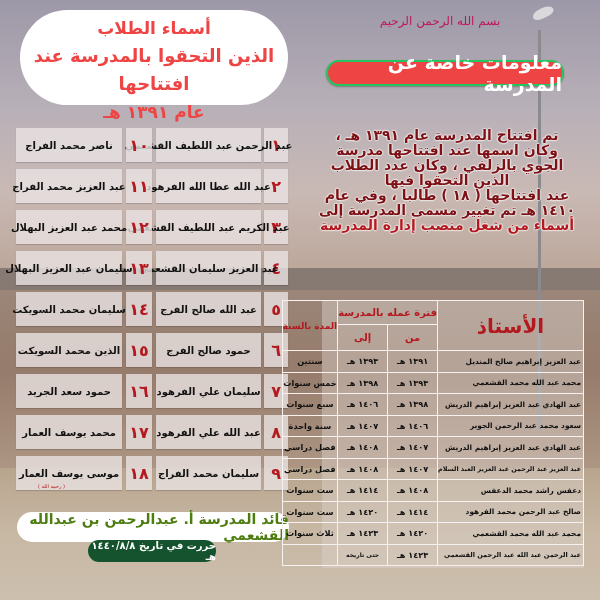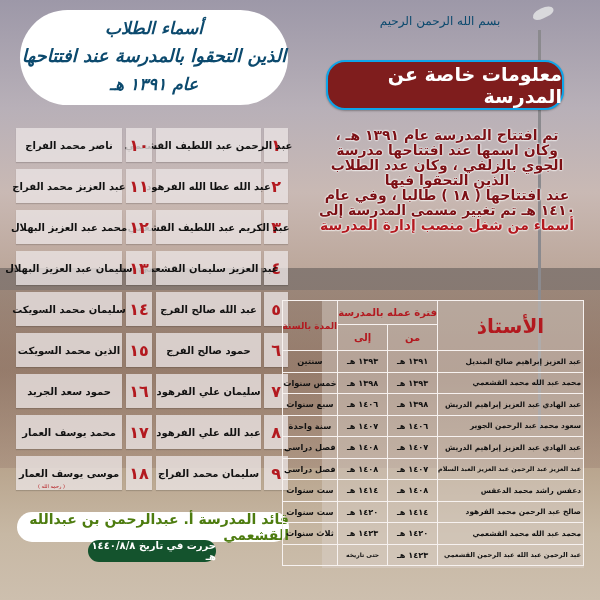--- a/index.html
+++ b/index.html
@@ -21,23 +21,22 @@
     position: absolute; left: 0; top: 468px; width: 600px; height: 132px;
     background: linear-gradient(180deg, #b9a58e 0%, #c7b8a4 50%, #cdbfae 100%);
   }
   .pole { position: absolute; left: 538px; top: 30px; width: 3px; height: 400px; background: #8b8a8e; }
   .lamp { position: absolute; left: 532px; top: 8px; width: 22px; height: 10px; background: #d9d9dc; border-radius: 50% 50% 40% 40%; transform: rotate(-25deg); }
 
   
   .left-title {
     position: absolute; left: 20px; top: 10px; width: 268px; height: 95px;
     background: #fff; border-radius: 48px;
-    text-align: center; color: #0c4a6e; font-weight: bold;
+    text-align: center; color: #ef4444; font-weight: bold;
     padding-top: 4px;
-    font-style: italic;
   }
   .left-title .l1 { font-size: 17px; line-height: 28px; }
   .left-title .l2 { font-size: 18px; line-height: 28px; }
   .left-title .l3 { font-size: 17px; line-height: 28px; }
 
   
   .students {
     position: absolute; left: 16px; top: 128px; width: 272px; height: 380px;
   }
   .srow { position: absolute; height: 34px; }
@@ -67,26 +66,26 @@
   .written {
     position: absolute; left: 88px; top: 540px; width: 128px; height: 22px;
     background: #14532d; border-radius: 11px;
     color: #fff; font-size: 10px; font-weight: bold;
     display: flex; align-items: center; justify-content: center;
   }
 
   
   .basmala {
     position: absolute; left: 360px; top: 14px; width: 160px;
-    text-align: center; color: #0c4a6e; font-size: 12px;
+    text-align: center; color: #be185d; font-size: 12px;
     font-family: "DejaVu Serif", serif;
   }
   .info-title {
-    position: absolute; left: 326px; top: 60px; width: 238px; height: 50px;
-    background: #7f1d1d; border: 2px solid #0ea5e9; border-radius: 19px;
+    position: absolute; left: 326px; top: 60px; width: 238px; height: 26px;
+    background: #ef4444; border: 2px solid #22c55e; border-radius: 19px;
     color: #fff; font-weight: bold; font-size: 19px;
     display: flex; align-items: center; justify-content: center;
     box-shadow: 0 1px 2px rgba(0,0,0,.3);
   }
   .info-para {
     position: absolute; left: 318px; top: 128px; width: 258px;
     text-align: center; color: #7c1015; font-weight: bold; font-size: 14px; line-height: 15px;
     text-shadow: 0 0 2px #fff, 0 0 2px #fff, 0 0 2px #fff;
   }
   .info-para .hl { color: #b3191f; }

